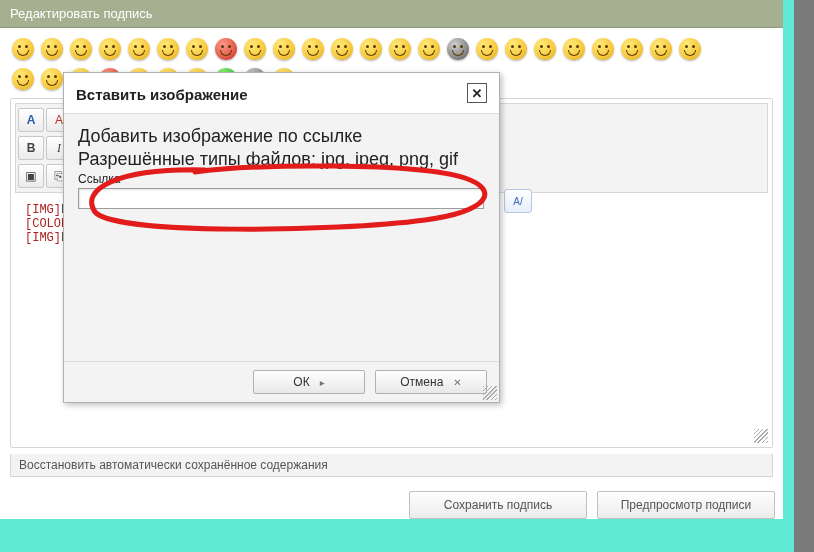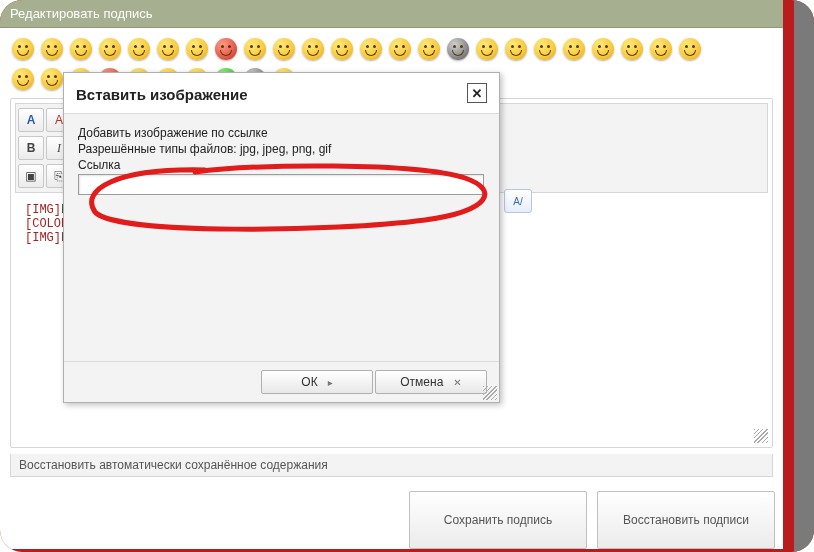--- a/index.html
+++ b/index.html
@@ -1,16 +1,16 @@
 <!DOCTYPE html>
 <html><head>
 <meta charset="utf-8">
 <style>
   html,body{margin:0;padding:0;font-family:Arial,Helvetica,sans-serif;font-size:12px;background:#fff;color:#333;}
-  .page{width:814px;height:552px;position:relative;overflow:hidden;background:#b91c1c;border-radius:22px;}
+  .page{width:814px;height:552px;position:relative;overflow:hidden;background:#5eead4;}
   .right-gutter{position:absolute;top:0;right:0;width:20px;height:100%;background:#7a7a7a;}
   .panel{width:783px;margin:0;}
   
   .panel-header{background:#a6b090;  color:#fff;padding:6px 10px;font-size:13px;border-bottom:1px solid #8f9a7a;}
   .panel-body{background:#fff;padding:6px 4px 0;}
   
   .emoji-row{display:flex;flex-wrap:nowrap;gap:7px;padding:4px 8px;}
   .emoji{width:22px;height:22px;background:radial-gradient(circle at 35% 30%, #ffe97a 0%, #f7c93e 60%, #d6a417 100%);border-radius:50%;position:relative;box-shadow:0 1px 2px rgba(0,0,0,.3);cursor:pointer;}
   .emoji::before,.emoji::after{content:"";position:absolute;background:#5b3a00;border-radius:50%;}
   .emoji::before{width:3px;height:3px;top:7px;left:6px;}
@@ -25,32 +25,32 @@
   .toolbar-row{display:flex;gap:2px;padding:2px 0;}
   .tbtn{width:24px;height:22px;border:1px solid #c8c8c8;background:linear-gradient(#fff,#ebebeb);border-radius:2px;display:flex;align-items:center;justify-content:center;font-size:12px;color:#444;cursor:pointer;}
   .tbtn.blue{color:#2a5db0;font-weight:bold;}
   .tbtn.red{color:#c03020;}
   .editor-content{min-height:230px;padding:10px;font-family:"Courier New",monospace;font-size:12px;color:#444;}
   .editor-content .line{white-space:pre;}
   .editor-content .tagred{color:#b02020;}
   .restore-bar{border:1px solid #d6d6d6;border-top:none;background:#f3f3f3;padding:4px 8px;color:#555;}
   .resize-grip{position:absolute;right:4px;bottom:4px;width:14px;height:14px;background:repeating-linear-gradient(135deg,#aaa 0 1px,transparent 1px 3px);}
   .bottom-buttons{display:flex;justify-content:flex-end;gap:10px;padding:12px 4px 0;}
-  .sys-btn{border:1px solid #c0c0c0;background:linear-gradient(#fff,#ebebeb);padding:21px 18px;border-radius:2px;color:#555;font-size:12px;min-width:140px;text-align:center;}
+  .sys-btn{border:1px solid #c0c0c0;background:linear-gradient(#fff,#ebebeb);padding:6px 18px;border-radius:2px;color:#555;font-size:12px;min-width:140px;text-align:center;}
 
   
   .modal{position:absolute;left:63px;top:72px;width:435px;background:#f3f3f3;border:1px solid #b0b0b0;box-shadow:2px 2px 6px rgba(0,0,0,.25);z-index:50;}
   .modal-header{display:flex;align-items:flex-end;justify-content:space-between;background:#fff;padding:10px 12px;border-bottom:1px solid #ddd;}
   .modal-header h3{margin:0;font-size:15px;font-weight:bold;color:#222;}
   .modal-close{width:18px;height:18px;border:1px solid #555;display:flex;align-items:center;justify-content:center;font-size:13px;font-weight:bold;color:#222;background:#fff;cursor:pointer;}
   .modal-body{padding:12px 14px 10px;background:#f3f3f3;min-height:225px;position:relative;}
-  .modal-body p{margin:0 0 2px;color:#222;font-size:12px;}
+  .modal-body p{margin:0 0 2px;color:#222;font-size:18px;}
   .field-label{margin-top:2px;display:block;color:#222;}
   .url-input{width:398px;height:17px;border:1px solid #9c9c9c;background:#fff;box-shadow:inset 1px 1px 2px rgba(0,0,0,.12);padding:1px 3px;font-size:12px;margin-top:2px;}
-  .modal-footer{display:flex;justify-content:flex-end;gap:2px;padding:8px 12px;border-top:1px solid #ddd;background:#f3f3f3;position:relative;}
+  .modal-footer{display:flex;justify-content:flex-end;gap:10px;padding:8px 12px;border-top:1px solid #ddd;background:#f3f3f3;position:relative;}
   .modal-btn{border:1px solid #b0b0b0;background:linear-gradient(#ffffff,#e8e8e8);padding:4px 0;width:110px;border-radius:2px;display:flex;align-items:center;justify-content:center;gap:10px;font-size:12px;color:#333;cursor:pointer;}
   .modal-btn .arrow{font-size:10px;color:#777;}
   .modal-grip{position:absolute;right:2px;bottom:2px;width:14px;height:14px;background:repeating-linear-gradient(135deg,#aaa 0 1px,transparent 1px 3px);}
 
   
   .annot{position:absolute;z-index:60;pointer-events:none;}
   .annot svg{overflow:visible;}
 
   
   .float-tbtn{position:absolute;left:504px;top:189px;width:26px;height:22px;border:1px solid #b8c6e0;background:linear-gradient(#fff,#e6eefb);border-radius:3px;display:flex;align-items:center;justify-content:center;font-size:10px;color:#3a6ab8;z-index:40;}
@@ -193,21 +193,21 @@
             <div class="line"><span class="tagred">[IMG]</span>ht</div>
             <div class="line"><span class="tagred">[COLOR</span></div>
             <div class="line"><span class="tagred">[IMG]</span>ht</div>
           </div>
         <div class="resize-grip"></div>
       </div>
       <div class="restore-bar" style="margin:2px 6px;">Восстановить автоматически сохранённое содержания</div>
 
       <div class="bottom-buttons">
         <div class="sys-btn">Сохранить подпись</div>
-        <div class="sys-btn">Восстановить подписи</div>
+        <div class="sys-btn">Предпросмотр подписи</div>
       </div>
     </div>
   </div>
 
   <div class="float-tbtn">A/</div>
 
   <div class="modal">
     <div class="modal-header">
       <h3>Вставить изображение</h3>
       <div class="modal-close">✕</div>

